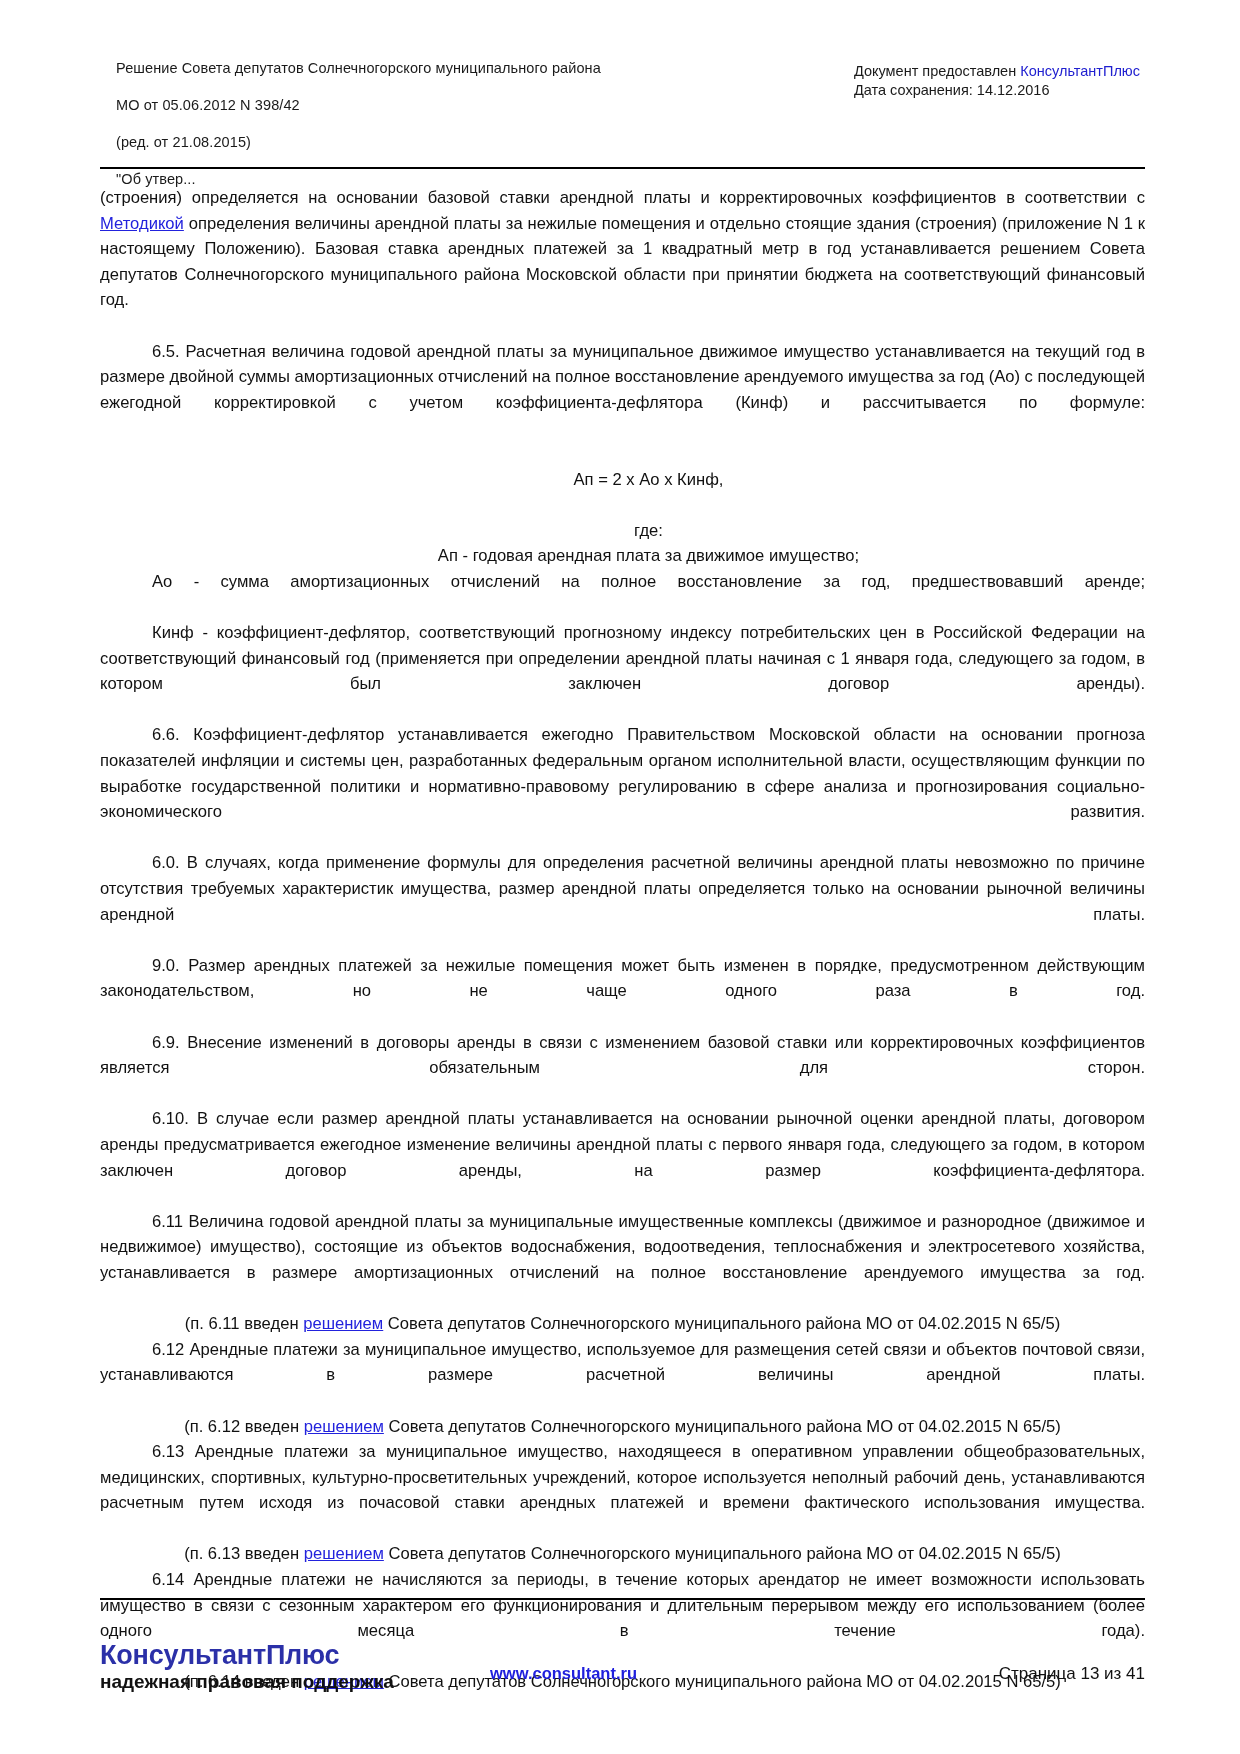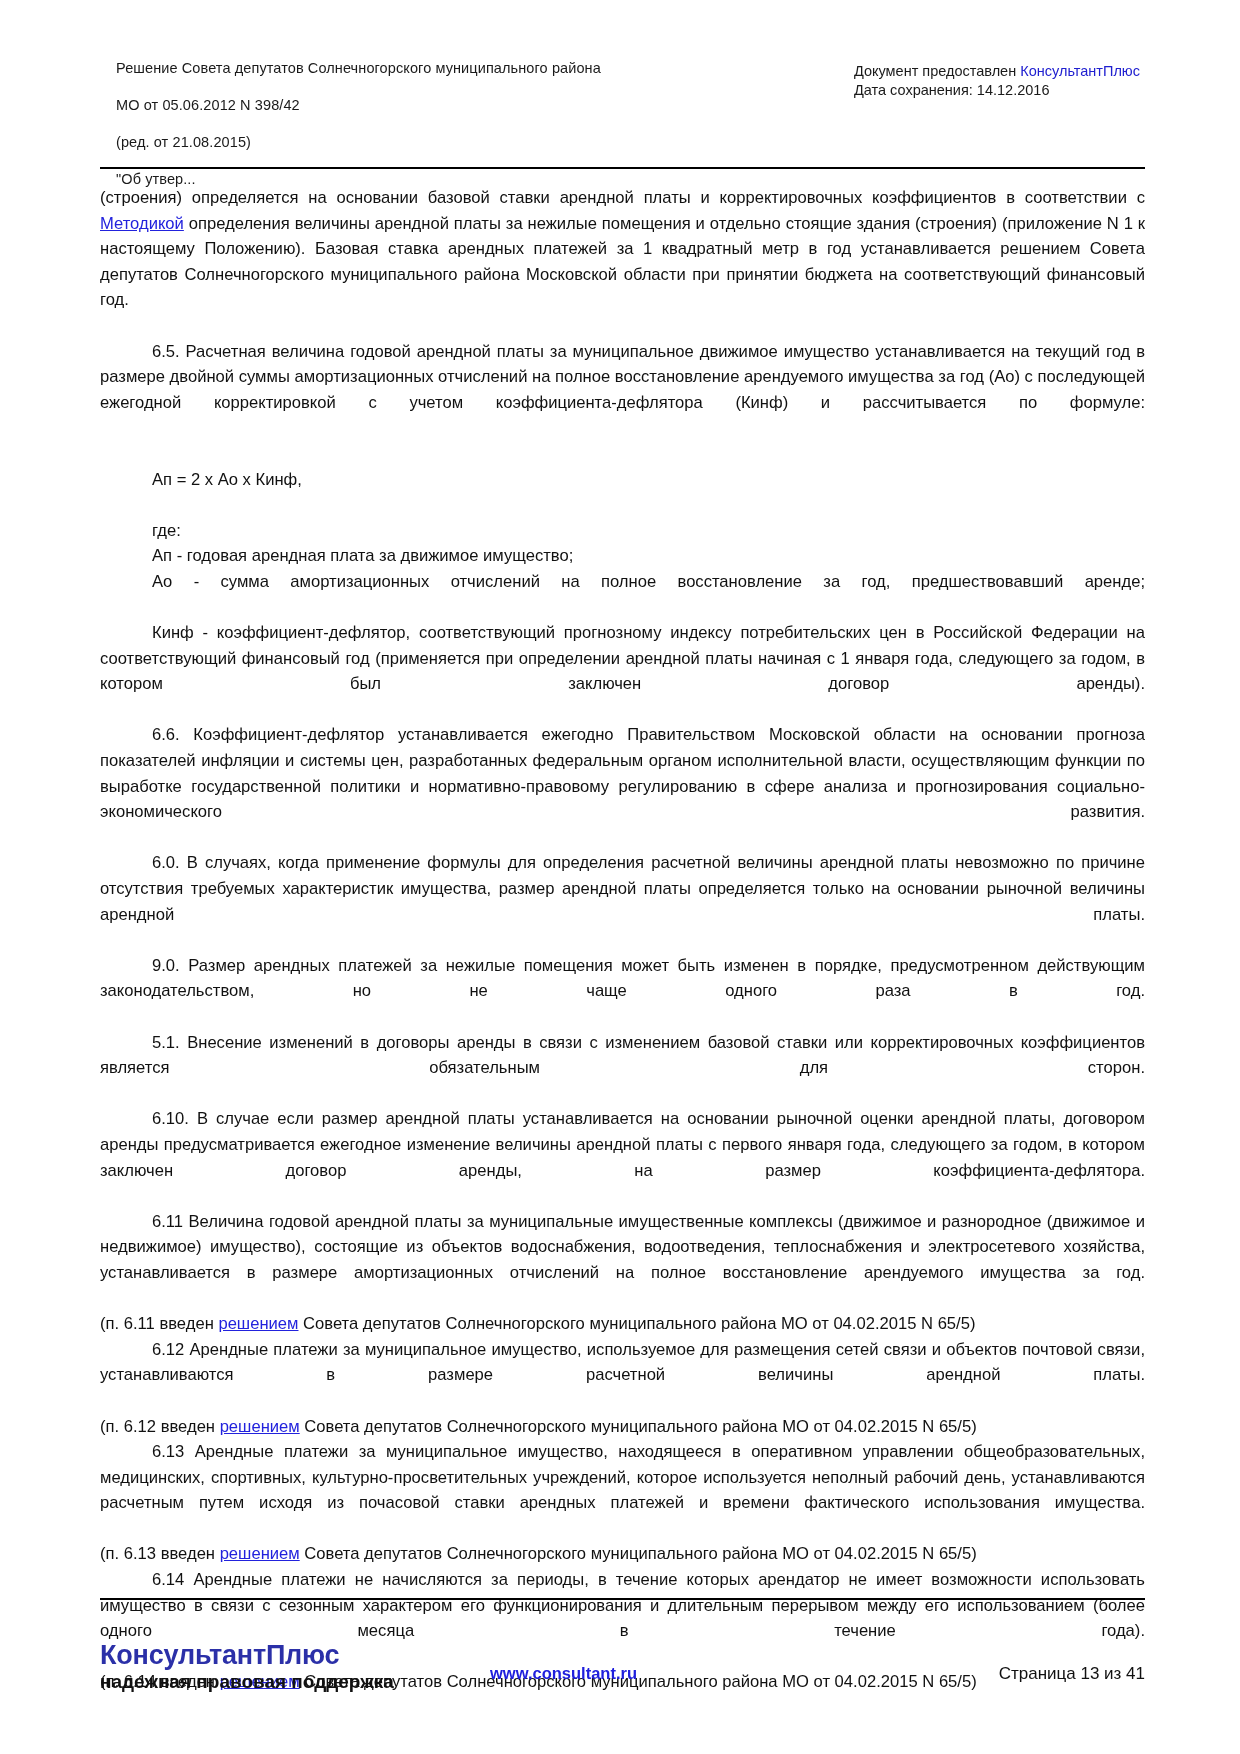--- a/index.html
+++ b/index.html
@@ -85,21 +85,21 @@
   .spacer-sm { height: 25.6px; }
   .lnk { color: #2222dd; }
 
   
   .content p::after {
     content: "";
     display: inline-block;
     width: 100%;
   }
   .content p.nojust::after { display: none; }
-  .content p.nojust { text-align: left; }
+  .content p.nojust { text-align: center; }
 
   
   .hr-bottom {
     position: absolute;
     left: 100px;
     top: 1598px;
     width: 1045px;
     height: 2px;
     background: #000000;
   }
@@ -178,21 +178,21 @@
     <div class="spacer-sm"></div>
 
     <p class="formula nojust">где:</p>
     <p class="p-indent nojust">Ап - годовая арендная плата за движимое имущество;</p>
     <p class="p-indent">Ао - сумма амортизационных отчислений на полное восстановление за год, предшествовавший аренде;</p>
     <p class="p-indent">Кинф - коэффициент-дефлятор, соответствующий прогнозному индексу потребительских цен в Российской Федерации на соответствующий финансовый год (применяется при определении арендной платы начиная с 1 января года, следующего за годом, в котором был заключен договор аренды).</p>
 
     <p class="p-indent">6.6. Коэффициент-дефлятор устанавливается ежегодно Правительством Московской области на основании прогноза показателей инфляции и системы цен, разработанных федеральным органом исполнительной власти, осуществляющим функции по выработке государственной политики и нормативно-правовому регулированию в сфере анализа и прогнозирования социально-экономического развития.</p>
     <p class="p-indent">6.0. В случаях, когда применение формулы для определения расчетной величины арендной платы невозможно по причине отсутствия требуемых характеристик имущества, размер арендной платы определяется только на основании рыночной величины арендной платы.</p>
     <p class="p-indent">9.0. Размер арендных платежей за нежилые помещения может быть изменен в порядке, предусмотренном действующим законодательством, но не чаще одного раза в год.</p>
-    <p class="p-indent">5.1. Внесение изменений в договоры аренды в связи с изменением базовой ставки или корректировочных коэффициентов является обязательным для сторон.</p>
+    <p class="p-indent">6.9. Внесение изменений в договоры аренды в связи с изменением базовой ставки или корректировочных коэффициентов является обязательным для сторон.</p>
     <p class="p-indent">6.10. В случае если размер арендной платы устанавливается на основании рыночной оценки арендной платы, договором аренды предусматривается ежегодное изменение величины арендной платы с первого января года, следующего за годом, в котором заключен договор аренды, на размер коэффициента-дефлятора.</p>
     <p class="p-indent">6.11 Величина годовой арендной платы за муниципальные имущественные комплексы (движимое и разнородное (движимое и недвижимое) имущество), состоящие из объектов водоснабжения, водоотведения, теплоснабжения и электросетевого хозяйства, устанавливается в размере амортизационных отчислений на полное восстановление арендуемого имущества за год.</p>
 
     <p class="p-noindent nojust"><span>(п. 6.11 введен </span><a class="lnk" href="#">решением</a><span> Совета депутатов Солнечногорского муниципального района МО от 04.02.2015 N 65/5)</span></p>
 
     <p class="p-indent">6.12 Арендные платежи за муниципальное имущество, используемое для размещения сетей связи и объектов почтовой связи, устанавливаются в размере расчетной величины арендной платы.</p>
 
     <p class="p-noindent nojust"><span>(п. 6.12 введен </span><a class="lnk" href="#">решением</a><span> Совета депутатов Солнечногорского муниципального района МО от 04.02.2015 N 65/5)</span></p>
 
     <p class="p-indent">6.13 Арендные платежи за муниципальное имущество, находящееся в оперативном управлении общеобразовательных, медицинских, спортивных, культурно-просветительных учреждений, которое используется неполный рабочий день, устанавливаются расчетным путем исходя из почасовой ставки арендных платежей и времени фактического использования имущества.</p>

